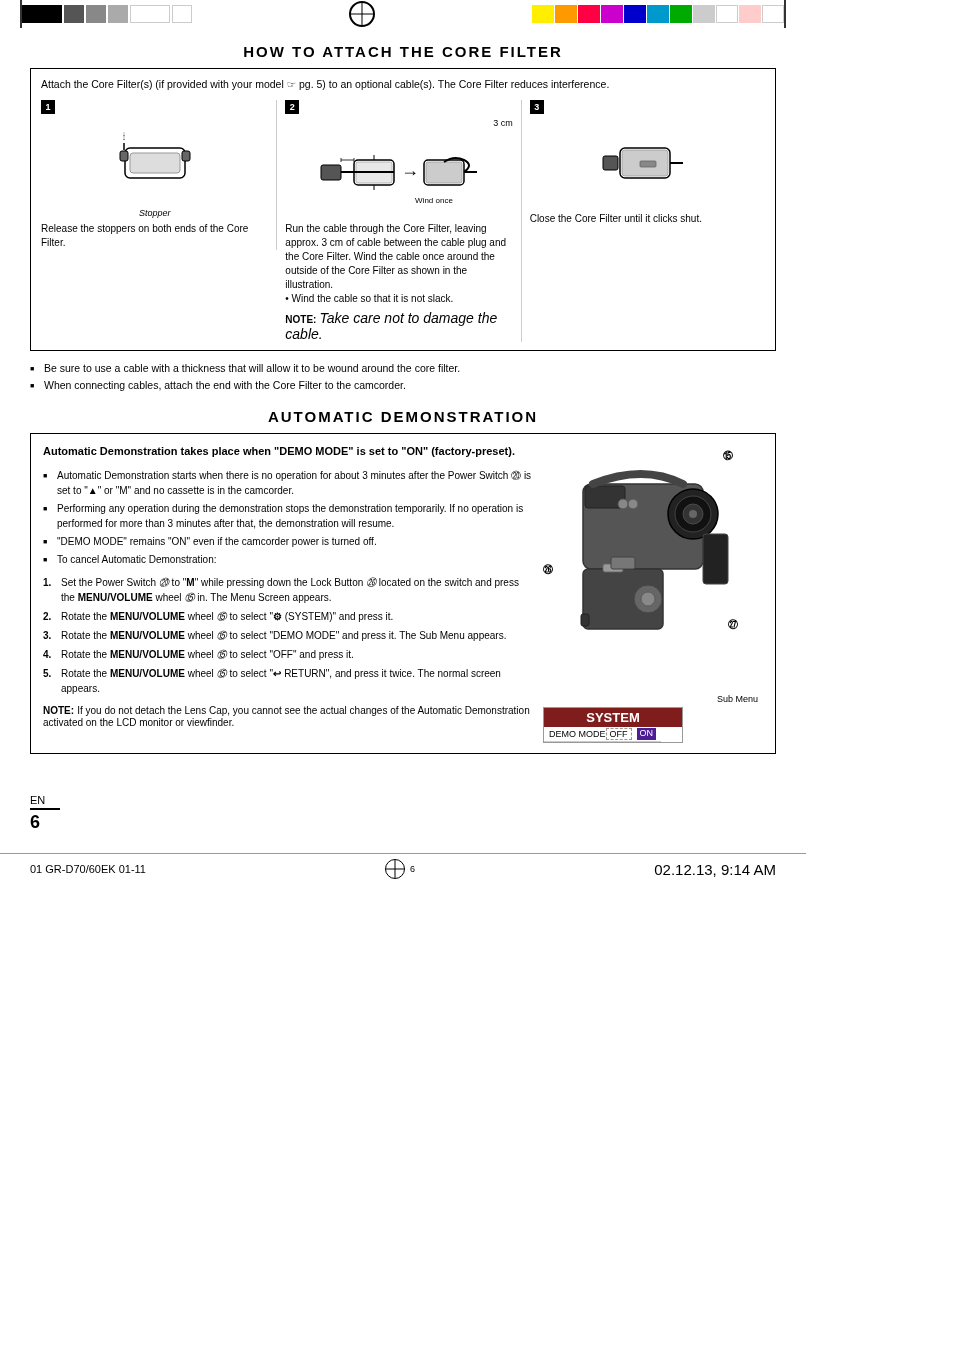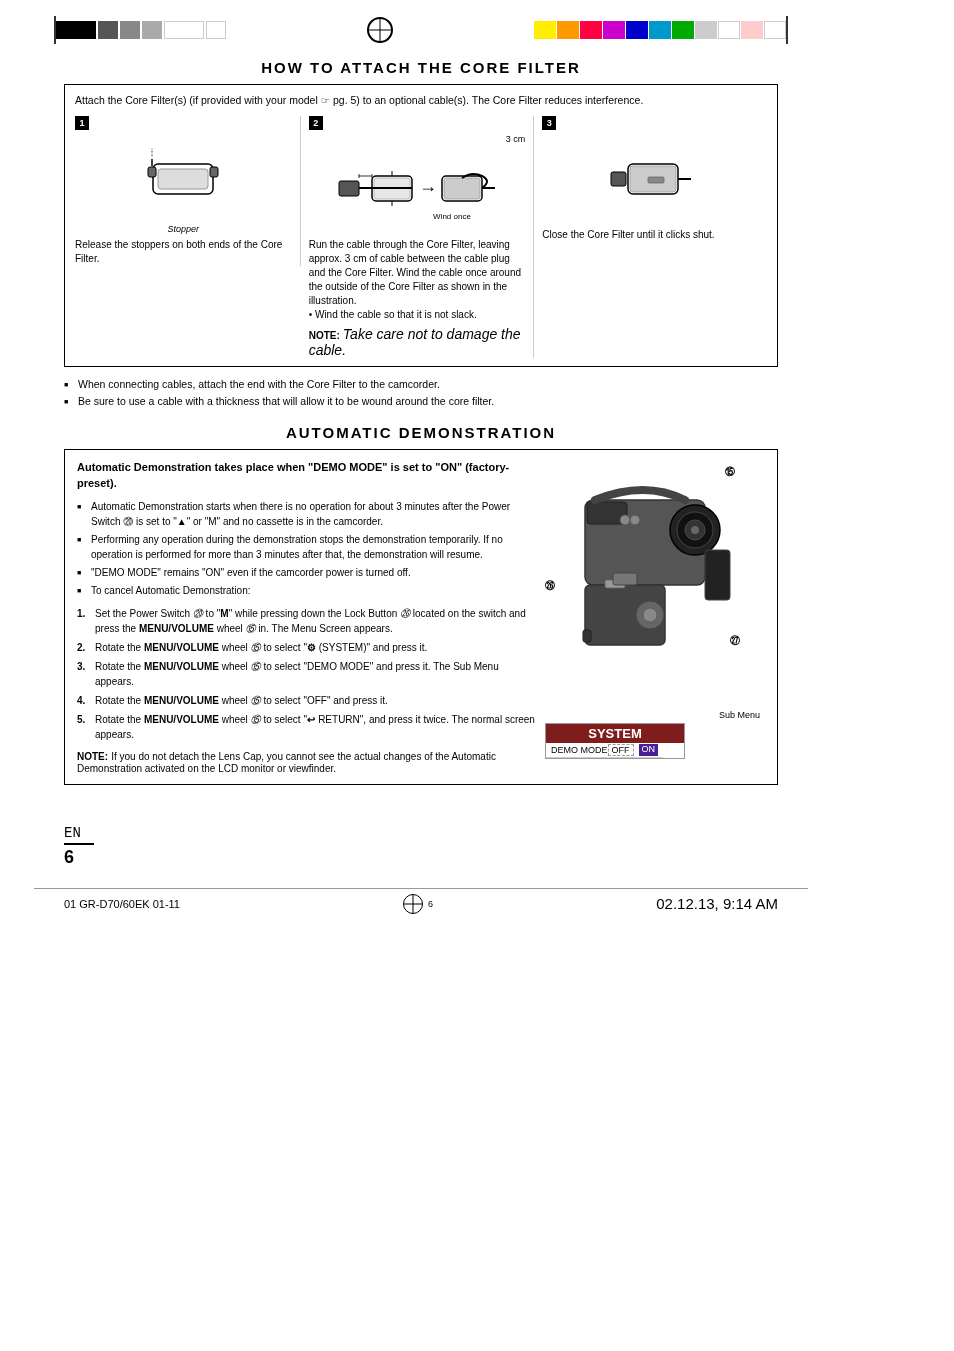--- a/index.html
+++ b/index.html
@@ -9,23 +9,22 @@
       background: #fff;
       font-family: Arial, Helvetica, sans-serif;
       font-size: 11px;
       color: #000;
       position: relative;
     }
 
     .page-container {
       width: 806px;
       min-height: 1351px;
-      padding: 16px;
-      position: relative;
-      margin-left: 18px;
+      padding: 0;
+      position: relative;
     }
     .color-block {
       height: 18px;
     }
 
     .main-content {
       padding: 10px 30px 20px 30px;
     }
 
     
@@ -198,23 +197,22 @@
       margin-top: 6px;
     }
 
     
     .page-footer {
       margin-top: 20px;
       padding: 0 30px;
     }
 
     .footer-lang {
-      font-size: 14px;
+      font-size: 11px;
       margin-bottom: 2px;
-      font-family: Liberation Mono, monospace;
     }
 
     .footer-page-num {
       font-size: 18px;
       font-weight: bold;
       border-top: 2px solid #000;
       padding-top: 2px;
       display: inline-block;
       padding-right: 20px;
     }
@@ -441,22 +439,22 @@
 
               <rect x="42" y="38" width="16" height="6" rx="1" fill="#888" stroke="#666" stroke-width="0.8"></rect>
             </svg>
           </div>
           <div class="step-text">Close the Core Filter until it clicks shut.</div>
         </div>
       </div>
     </div>
 
     <ul class="bullet-list">
+      <li>Be sure to use a cable with a thickness that will allow it to be wound around the core filter.</li>
       <li>When connecting cables, attach the end with the Core Filter to the camcorder.</li>
-      <li>Be sure to use a cable with a thickness that will allow it to be wound around the core filter.</li>
     </ul>
 
     <div class="auto-demo-section">
       <div class="section-title">AUTOMATIC DEMONSTRATION</div>
 
       <div class="auto-demo-box">
 
         <div class="auto-demo-left">
           <div class="auto-demo-heading">Automatic Demonstration takes place when "DEMO MODE" is set to "ON" (factory-preset).</div>
 

